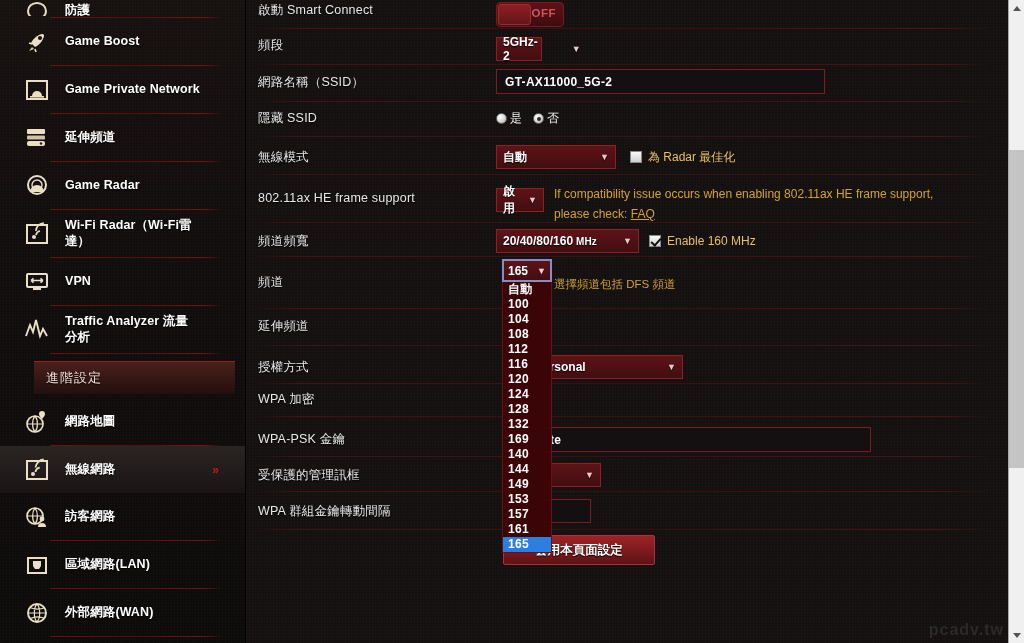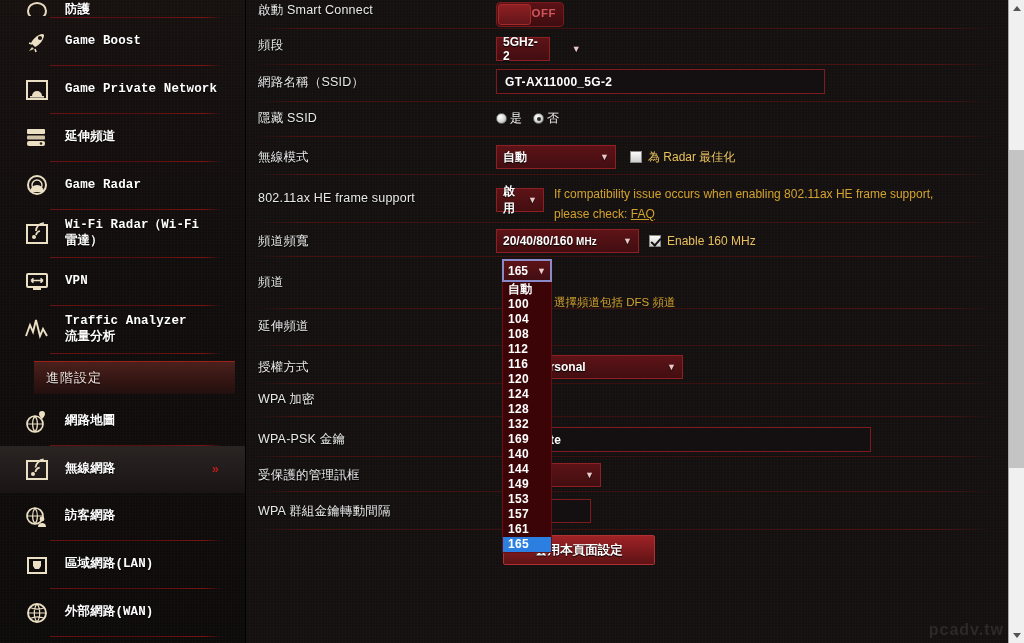--- a/index.html
+++ b/index.html
@@ -34,21 +34,20 @@
     z-index: 5;
   }
 
   .nav-item {
     position: relative;
     display: flex;
     align-items: center;
     height: 47px;
     padding-left: 22px;
     cursor: pointer;
-    font-family: Liberation Mono, monospace;
   }
   .nav-item.active {
     background: linear-gradient(180deg, #2a2422 0%, #221d1c 50%, #1a1514 100%);
   }
   .nav-icon {
     width: 30px;
     height: 30px;
     flex: 0 0 30px;
     margin-right: 13px;
     display: flex;
@@ -526,21 +525,21 @@
           <div class="knob"></div>
           <div class="lbl">OFF</div>
         </div>
       </div>
     </div>
     <div class="row-divider" style="top:28px;"></div>
 
     <div class="form-row" style="top:37px;">
       <div class="row-label">頻段</div>
       <div class="row-field">
-        <div class="sel" style="width:54px;gap:26px;">
+        <div class="sel" style="width:46px;gap:26px;">
           <span>5GHz-2</span>
           <span class="caret">▼</span>
         </div>
       </div>
     </div>
     <div class="row-divider" style="top:64px;"></div>
 
     <div class="form-row" style="top:69px;">
       <div class="row-label" style="padding-top:5px;">網路名稱（SSID）</div>
       <div class="row-field">
@@ -612,21 +611,21 @@
           <span class="cb checked"></span>
           <span class="cb-lbl">Enable 160 MHz</span>
         </label>
       </div>
     </div>
     <div class="row-divider" style="top:256px;"></div>
 
     <div class="form-row" style="top:274px;">
       <div class="row-label">頻道</div>
       <div class="row-field">
-        <div class="hint" style="margin-left:58px;margin-top:18px;font-size:11.5px;color:#d4a32e;">選擇頻道包括 DFS 頻道</div>
+        <div class="hint" style="margin-left:58px;margin-top:0;font-size:11.5px;color:#d4a32e;">選擇頻道包括 DFS 頻道</div>
       </div>
     </div>
     <div class="row-divider" style="top:308px;"></div>
 
     <div class="form-row" style="top:318px;">
       <div class="row-label">延伸頻道</div>
       <div class="row-field"></div>
     </div>
     <div class="row-divider" style="top:345px;"></div>
 

